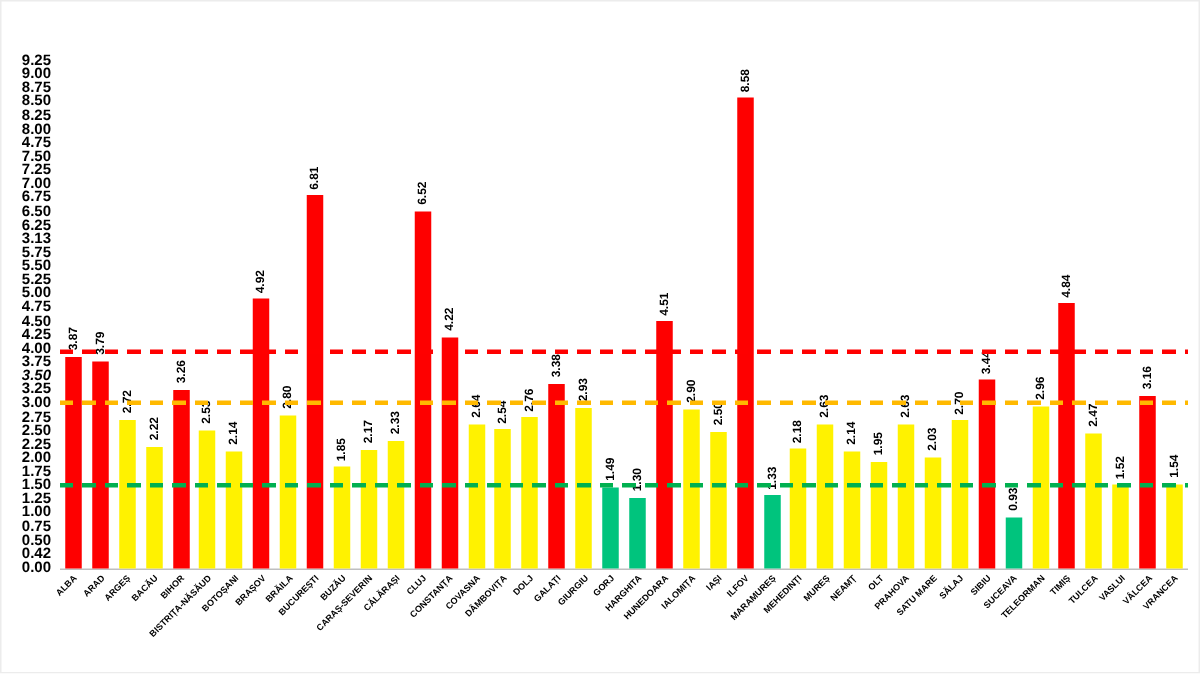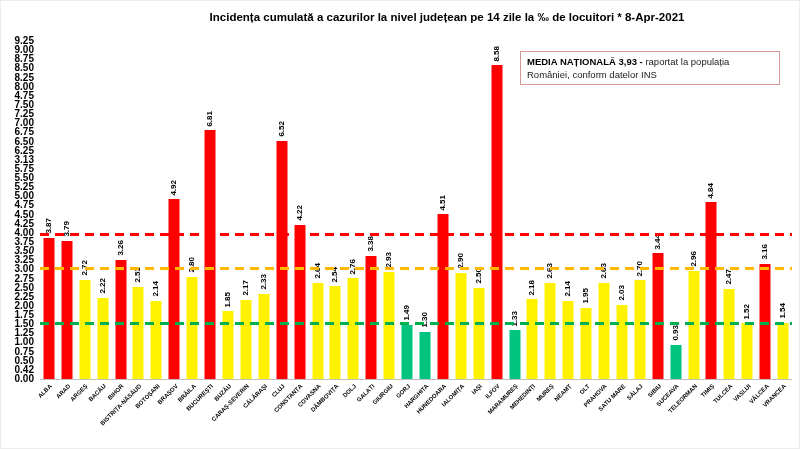--- a/index.html
+++ b/index.html
@@ -38,25 +38,21 @@
   .cname{
     position:absolute;top:calc(100% + 4px);right:50%;
     transform:rotate(-45deg);transform-origin:100% 0;
     font-size:6px;font-weight:bold;white-space:nowrap;line-height:1;
   }
 </style>
 </head>
 <body>
 
 <div class="canvas">
-  <div class="title">Incidența cumulată a cazurilor la nivel județean pe 14 zile la ‰ de locuitori *  8-Apr-2021</div>
-
-  <div class="legend-box">
-    <span class="bold">MEDIA NAȚIONALĂ  3,93 - </span><span>raportat la populația României, conform datelor INS</span>
-  </div>
+
 
   <div class="yticks" id="yticks">
       <span class="ytick" style="bottom: 0%;">0.00</span>
       <span class="ytick" style="bottom: 2.7027%;">0.42</span>
       <span class="ytick" style="bottom: 5.40541%;">0.50</span>
       <span class="ytick" style="bottom: 8.10811%;">0.75</span>
       <span class="ytick" style="bottom: 10.8108%;">1.00</span>
       <span class="ytick" style="bottom: 13.5135%;">1.25</span>
       <span class="ytick" style="bottom: 16.2162%;">1.50</span>
       <span class="ytick" style="bottom: 18.9189%;">1.75</span>

